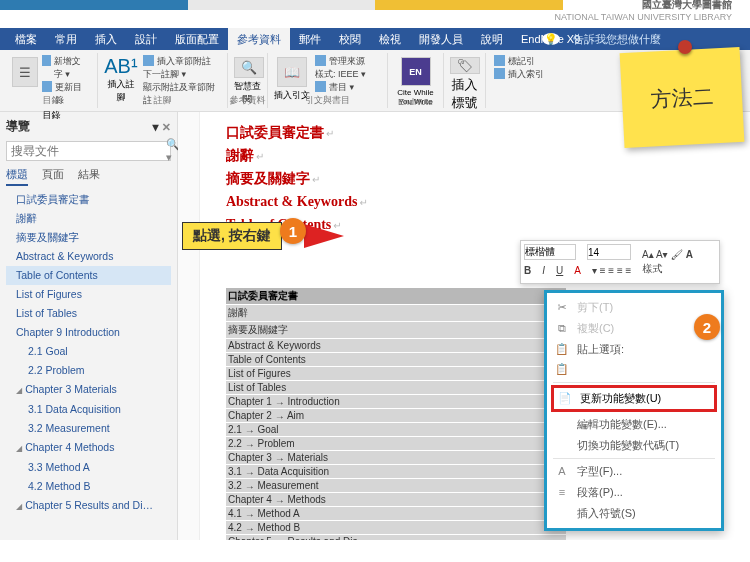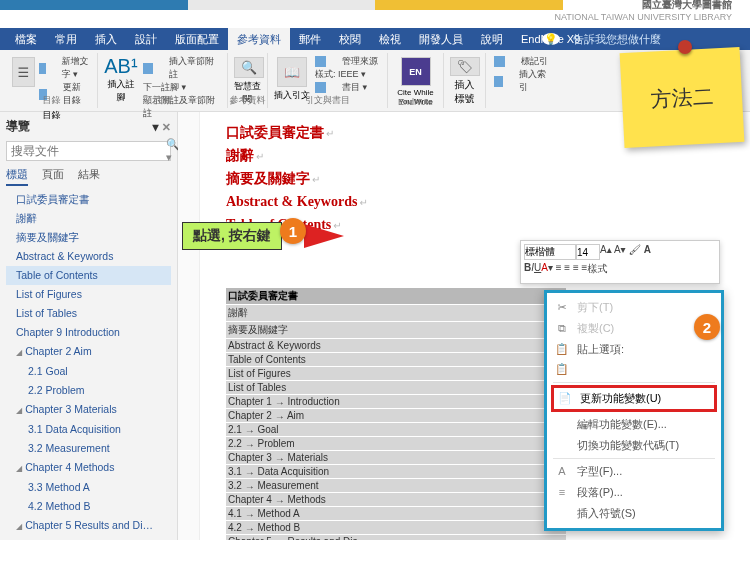--- a/index.html
+++ b/index.html
@@ -16,21 +16,21 @@
     
     .tabs{display:flex;background:#2b579a;color:#fff;height:22px;align-items:center;padding:0 6px;margin-top:18px;position:relative}
     .tabs span{padding:0 9px;line-height:22px;font-size:11px}
     .tabs span.active{background:#f3f3f3;color:#2b579a}
     .tell{position:absolute;right:80px;display:flex;align-items:center;gap:4px;color:#cde0f5;font-size:10px}
     .bulb{width:12px;height:12px;border-radius:50%;background:#fff;color:#2b579a;display:flex;align-items:center;justify-content:center;font-size:9px}
 
     .ribbon{display:flex;background:#f3f3f3;border-bottom:1px solid #ddd;height:62px;padding:3px 6px}
     .grp{border-right:1px solid #ddd;padding:2px 6px;position:relative;display:flex;flex-direction:column}
     .grp .lbl{position:absolute;bottom:1px;left:0;right:0;text-align:center;color:#777;font-size:9px}
-    .mini{color:#444;font-size:9px;line-height:13px;display:flex;align-items:center;gap:16px;padding:0 2px}
+    .mini{color:#444;font-size:9px;line-height:13px;display:flex;gap:3px;padding:0 2px}
     .mini .ic{width:11px;height:11px;background:#6ba5d8;display:inline-block}
     .bigic{width:30px;height:30px;background:#e0e0e0;border:1px solid #ccc;margin:2px auto;display:flex;align-items:center;justify-content:center;font-size:13px;color:#555}
     .bigic.en{background:#4b3c8f;color:#fff;font-weight:bold;font-size:9px}
 
     
     .cols{display:flex;height:428px}
 
     
     .nav{width:178px;background:#f3f3f3;border-right:1px solid #ddd;padding:4px 6px;display:flex;flex-direction:column}
     .nav-h{display:flex;justify-content:space-between;align-items:center;color:#333;font-size:12px;font-weight:bold;margin:2px 0 6px}
@@ -49,40 +49,40 @@
     
     .ruler{width:22px;background:#fafafa;border-right:1px solid #eee}
 
     
     .doc{flex:1;background:#fff;padding:10px 26px 0 26px;position:relative;overflow:hidden}
     .dline{font-family:"Times New Roman",serif;color:#c00000;font-weight:bold;font-size:14px;line-height:22px}
     .dline.k:after{content:"↵";color:#bbb;font-size:10px;font-weight:normal;margin-left:2px}
 
     
     .mtb{position:absolute;top:128px;right:30px;width:200px;height:44px;background:#fff;border:1px solid #ccc;box-shadow:0 2px 6px rgba(0,0,0,.2);padding:3px;font-size:10px;color:#444}
-    .mtb .row{display:flex;align-items:flex-start;gap:0;margin-bottom:2px}
+    .mtb .row{display:flex;align-items:flex-end;gap:11px;margin-bottom:2px}
     .mtb select,.mtb input{height:16px;font-size:10px;border:1px solid #ccc}
 
     
     .toc{position:absolute;top:176px;left:26px;width:340px;font-family:"Times New Roman",serif;font-size:10px;color:#333}
     .toc .trow{display:flex;background:#d6d6d6;border-bottom:1px solid #fff;padding:1px 2px}
     .toc .trow.hdr{background:#b8b8b8;color:#000;font-weight:bold}
     .toc .trow span:first-child{flex:1}
     .toc .trow .dots{color:#888;letter-spacing:1px}
 
     
     .ctx{position:absolute;top:178px;right:26px;width:180px;background:#fff;border:3px solid #2199c6;box-shadow:0 3px 10px rgba(0,0,0,.3);font-size:11px;color:#555;padding:4px 0}
     .ctx .mi{display:flex;align-items:center;gap:8px;padding:3px 8px}
     .ctx .mi .mic{width:14px;height:14px;display:inline-block;color:#888;text-align:center;font-size:11px}
     .ctx .mi.hl{border:3px solid #d22;margin:2px 4px;padding:3px 4px;color:#000}
     .ctx hr{border:0;border-top:1px solid #e3e3e3;margin:2px 6px}
     .ctx .dis{color:#bbb}
 
     
-    .callout{position:absolute;top:222px;left:182px;background:#bef264;border:1px solid #333;padding:4px 10px;font-size:14px;color:#333;font-weight:bold}
+    .callout{position:absolute;top:222px;left:182px;background:#fde047;border:1px solid #333;padding:4px 10px;font-size:14px;color:#333;font-weight:bold}
     .arrow{position:absolute;top:224px;left:304px;width:0;height:0;border-top:12px solid transparent;border-bottom:12px solid transparent;border-left:40px solid #d22}
 
     .badge{position:absolute;width:26px;height:26px;border-radius:50%;background:#ee7b1d;color:#fff;font-weight:bold;font-size:15px;display:flex;align-items:center;justify-content:center;box-shadow:0 1px 3px rgba(0,0,0,.3)}
     .badge.b1{top:218px;left:280px}.badge.b2{top:314px;right:30px}
 
     
     .note{position:absolute;top:50px;right:8px;width:120px;height:95px;background:#ffe24d;transform:rotate(-3deg);box-shadow:2px 3px 6px rgba(0,0,0,.3);display:flex;align-items:center;justify-content:center;font-family:"DFKai-SB","KaiTi",serif;font-size:21px;color:#333}
     .pin{position:absolute;top:40px;right:58px;width:14px;height:14px;border-radius:50%;background:#c0392b;box-shadow:0 2px 3px rgba(0,0,0,.4)}
   </style>
 </head>
@@ -183,21 +183,21 @@
     </div>
     <div class="lbl">引文與書目</div>
   </div>
   <div class="grp" style="width:56px">
     <div class="bigic en">EN</div>
     <div style="font-size:8px;text-align:center;line-height:9px">Cite While You Write</div>
     <div class="lbl">EndNote</div>
   </div>
   <div class="grp" style="width:42px">
     <div class="bigic">🏷</div>
-    <div style="font-size:10px;text-align:center">插入標號</div>
+    <div style="font-size:13px;text-align:center">插入標號</div>
   </div>
   <div class="grp" style="width:70px;border-right:0">
     <div class="mini">
         <span class="ic"></span>
         <span>標記引</span>
       </div>
     <div class="mini">
         <span class="ic"></span>
         <span>插入索引</span>
       </div>
@@ -221,21 +221,20 @@
       </div>
     <div class="tree" id="tree">
         <div class="item l1">口試委員審定書</div>
         <div class="item l1">謝辭</div>
         <div class="item l1">摘要及關鍵字</div>
         <div class="item l1">Abstract &amp; Keywords</div>
         <div class="item l1 sel">Table of Contents</div>
         <div class="item l1">List of Figures</div>
         <div class="item l1">List of Tables</div>
         <div class="item l1">Chapter 9 Introduction</div>
-        <div class="item l1"><span class="car">◢</span>Chapter 2 Aim</div>
         <div class="item l2">2.1 Goal</div>
         <div class="item l2">2.2 Problem</div>
         <div class="item l1"><span class="car">◢</span>Chapter 3 Materials</div>
         <div class="item l2">3.1 Data Acquisition</div>
         <div class="item l2">3.2 Measurement</div>
         <div class="item l1"><span class="car">◢</span>Chapter 4 Methods</div>
         <div class="item l2">3.3 Method A</div>
         <div class="item l2">4.2 Method B</div>
         <div class="item l1"><span class="car">◢</span>Chapter 5 Results and Di…</div>
       </div>
@@ -248,21 +247,21 @@
         <div class="dline k">口試委員審定書</div>
         <div class="dline k">謝辭</div>
         <div class="dline k">摘要及關鍵字</div>
         <div class="dline k">Abstract &amp; Keywords</div>
         <div class="dline k">Table of Contents</div>
       </div>
 
     <div class="mtb">
       <div class="row">
         <input style="width: 52px;" value="標楷體">
-        <input style="width: 24px;" value="14">
+        <input style="width: 44px;" value="14">
         <span>A▴ A▾ 🖌 <b>A</b></span>
       </div>
       <div class="row"><b>B</b> <i>I</i> <u>U</u> <span style="color:#c00">A</span> ▾ ≡ ≡ ≡ ≡ <span>樣式</span></div>
     </div>
 
     <div class="toc" id="tocbox">
         <div class="trow hdr">
           <span>口試委員審定書</span>
           <span class="dots">....</span>
         </div>

